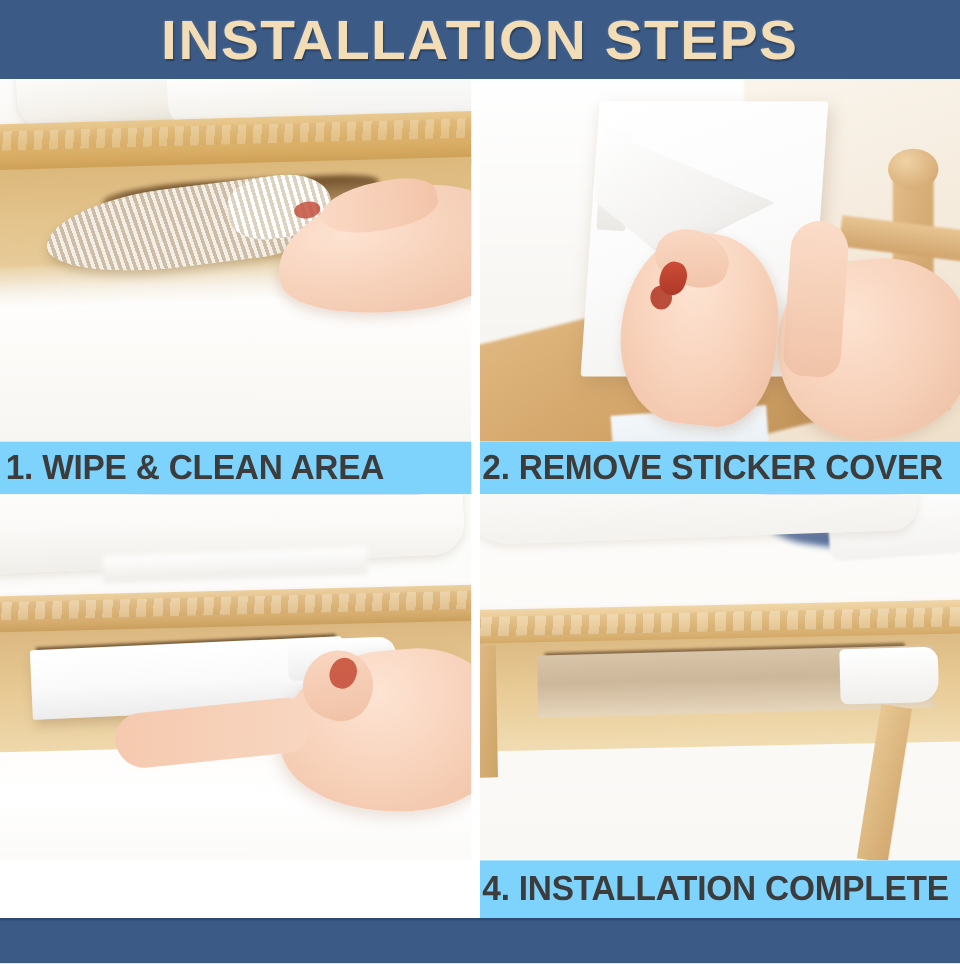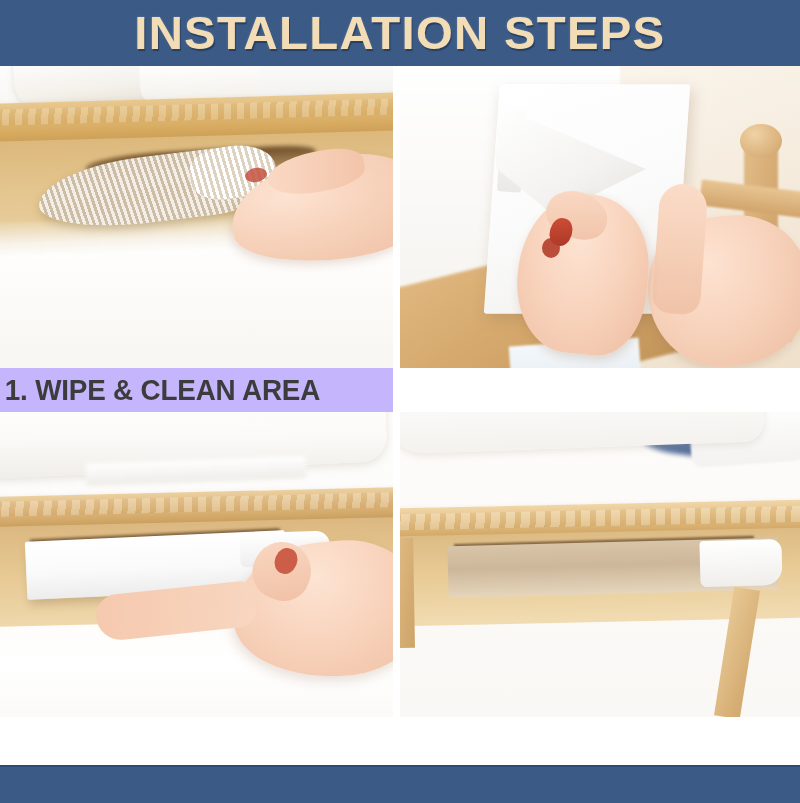--- a/index.html
+++ b/index.html
@@ -70,21 +70,21 @@
     position: absolute;
     overflow: hidden;
     background: #ffffff;
   }
   .panel-r1c1 { left: 0px;   top: 0px;   width: 393px; height: 302px; }
   .panel-r1c2 { left: 400px; top: 0px;   width: 400px; height: 302px; }
   .panel-r1c1 .photo, .panel-r1c2 .photo { height: 302px; }
 
   .caption-band {
     position: absolute;
-    background: #c4b5fd;
+    background: #7dd3fc;
     display: flex;
     align-items: center;
     overflow: hidden;
   }
   .cap-r1c1 { left: 0px;   top: 302px; width: 393px; height: 44px; }
   .cap-r1c2 { left: 400px; top: 302px; width: 400px; height: 44px; }
   .cap-r2c1 { left: 0px;   top: 651px; width: 393px; height: 48px; }
   .cap-r2c2 { left: 400px; top: 651px; width: 400px; height: 48px; }
 
   .caption-text {
@@ -552,20 +552,23 @@
         <div class="peel2"></div>
         <div class="peel"></div>
         <div class="hand-right"></div>
         <div class="fingers-right"></div>
         <div class="hand-left"></div>
         <div class="thumb-left"></div>
         <div class="nail-left"></div>
         <div class="nail-left2"></div>
       </div>
     </div>
+    <div class="caption-band cap-r1c2">
+      <span class="caption-text">2. REMOVE STICKER COVER</span>
+    </div>
 
     <div class="panel panel-r2c1">
       <div class="photo p3">
         <div class="lowerwall"></div>
         <div class="bg-blue"></div>
         <div class="bg-green"></div>
         <div class="bg-white-blob"></div>
         <div class="monitor"></div>
         <div class="lamp-strip"></div>
         <div class="desktop"></div>
@@ -590,19 +593,22 @@
         <div class="monitor"></div>
         <div class="desktop"></div>
         <div class="apron"></div>
         <div class="drawer-gap"></div>
         <div class="drawer-face"></div>
         <div class="drawer-end"></div>
         <div class="leg-left"></div>
         <div class="leg-right"></div>
       </div>
     </div>
+    <div class="caption-band cap-r2c2">
+      <span class="caption-text">4. INSTALLATION COMPLETE</span>
+    </div>
 
     <div class="v-gutter"></div>
   </div>
 
   <div class="footer-banner"></div>
 
 </div>
 
 </body></html>

